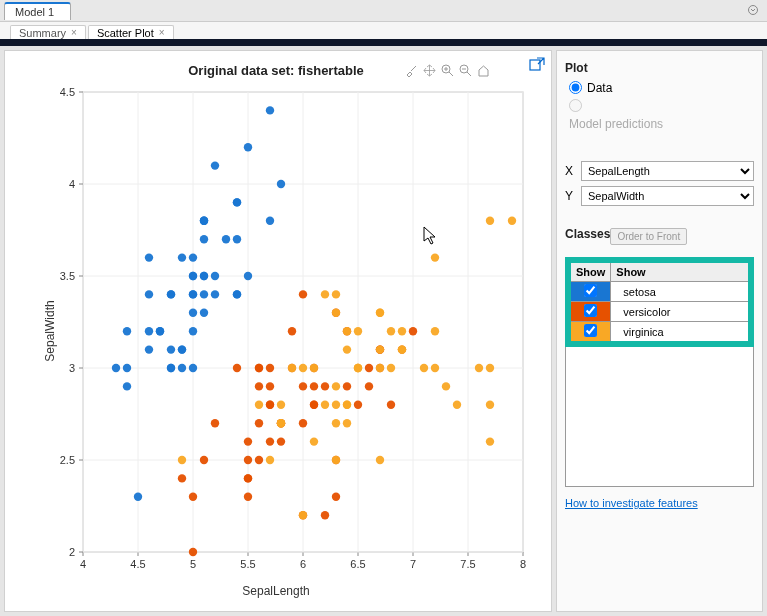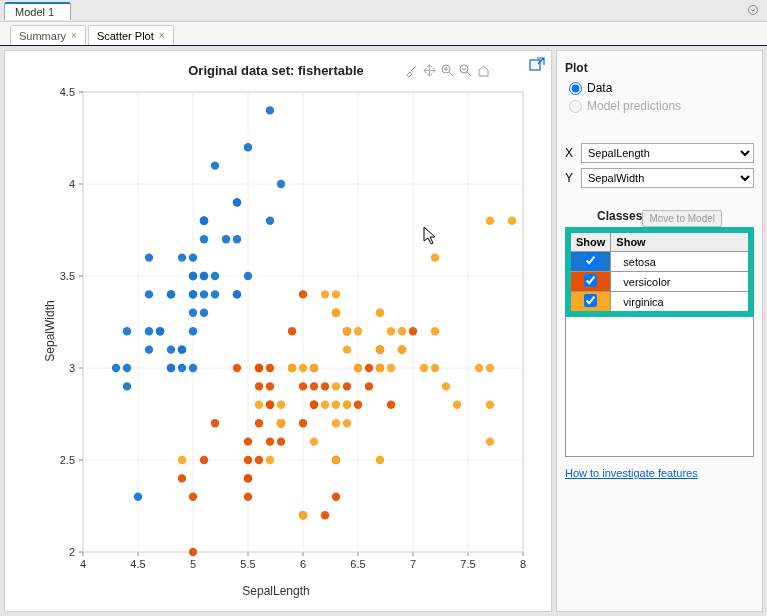--- a/index.html
+++ b/index.html
@@ -5,52 +5,52 @@
   * { box-sizing: border-box; margin: 0; padding: 0; }
   body { font-family: Arial, sans-serif; font-size: 12px; background: #f0f0f0; width: 767px; height: 616px; overflow: hidden; }
   
   .window { width: 767px; height: 616px; background: #fff; display: flex; flex-direction: column; }
   
   .model-tabs { background: #e8e8e8; border-bottom: 1px solid #ccc; display: flex; align-items: center; height: 22px; position: relative; }
   .model-tab { background: #fff; border: 1px solid #aaa; border-bottom: none; padding: 2px 16px 2px 10px; font-size: 11px; margin-left: 4px; border-radius: 3px 3px 0 0; color: #333; cursor: pointer; }
   .model-tab.active { border-top: 2px solid #1976d2; }
   .dropdown-arrow { position: absolute; right: 6px; top: 4px; width: 14px; height: 14px; color: #888; cursor: pointer; }
   
-  .sub-tabs { background: #f6f6f6; border-bottom: 1px solid #0f172a; display: flex; height: 24px; padding-left: 10px; padding-top: 3px; }
+  .sub-tabs { background: #f6f6f6; border-bottom: 7px solid #0f172a; display: flex; height: 24px; padding-left: 10px; padding-top: 3px; }
   .sub-tab { background: #fff; border: 1px solid #ccc; border-bottom: none; padding: 3px 8px; font-size: 11px; margin-right: 2px; display: flex; align-items: center; gap: 5px; cursor: pointer; border-radius: 2px 2px 0 0; color: #555; }
   .sub-tab.active { background: #fff; color: #000; }
   .sub-tab .close-x { color: #888; font-size: 10px; cursor: pointer; }
   
   .content { flex: 1; display: flex; background: #e5e5e5; padding: 4px; gap: 4px; }
   
   .plot-panel { flex: 1; background: #fff; border: 1px solid #d0d0d0; position: relative; padding: 8px 8px 8px 4px; }
   .export-icon { position: absolute; right: 6px; top: 6px; cursor: pointer; color: #1976d2; }
   
   .chart-title { text-align: center; font-weight: bold; font-size: 13px; color: #222; margin-top: 4px; }
   .toolbar-icons { position: absolute; right: 60px; top: 12px; display: flex; gap: 3px; color: #999; }
   .toolbar-icons span { cursor: pointer; width: 15px; height: 15px; display: inline-flex; align-items: center; justify-content: center; }
   
   .chart-area { position: relative; margin: 8px 10px 8px 44px; }
   #scatter-svg { display: block; }
   .axis-label-y { position: absolute; left: 14px; top: 50%; transform: translateY(-50%) rotate(-90deg); transform-origin: center; font-size: 12px; color: #333; }
   .axis-label-x { text-align: center; font-size: 12px; color: #333; margin-top: 2px; }
   
   .side-panel { width: 228px; background: #fafafa; border: 1px solid #d0d0d0; padding: 10px 8px; display: flex; flex-direction: column; }
   .section-title { font-weight: bold; font-size: 12px; margin-bottom: 4px; color: #222; }
-  .radio-row { display: flex; align-items: flex-end; gap: 5px; margin: 2px 0 2px 4px; font-size: 12px; }
+  .radio-row { display: flex; align-items: flex-start; gap: 5px; margin: 2px 0 2px 4px; font-size: 12px; }
   .radio-row input { margin: 0; }
-  .radio-row.disabled { color: #aaa; }
+  .radio-row.disabled { color: #aaa; flex-direction: column; }
   
   .predictors { margin-top: 28px; }
   .pred-row { display: flex; align-items: center; gap: 6px; margin-bottom: 5px; }
   .pred-row label { width: 10px; }
   .pred-row select { flex: 1; font-size: 11px; padding: 2px; border: 1px solid #aaa; background: #fff; }
   
   .classes { margin-top: 16px; }
-  .classes-header { display: flex; justify-content: center; align-items: center; margin-bottom: 0; }
+  .classes-header { display: flex; justify-content: flex-start; align-items: center; margin-bottom: 12px; }
   .move-btn { font-size: 10px; padding: 2px 6px; border: 1px solid #bbb; background: #f0f0f0; color: #999; border-radius: 2px; cursor: default; }
   
   .class-table { border: 6px solid #14b8a6; border-collapse: collapse; width: 100%; font-size: 11px; }
   .class-table th { background: #eee; border: 1px solid #999; padding: 3px 5px; text-align: left; font-weight: bold; }
   .class-table td { border: 1px solid #999; padding: 0; }
   .class-table .show-cell { width: 40px; text-align: center; padding: 2px; }
   .class-table .show-cell input { margin: 0 auto; }
   .class-table .order-cell { padding: 3px 12px; background: #fff; }
   
   .class-whitespace { flex: 1; border: 1px solid #999; border-top: none; background: #fff; min-height: 140px; }
@@ -360,21 +360,21 @@
           <label>Y</label>
           <select>
             <option>SepalWidth</option>
           </select>
         </div>
       </div>
 
       <div class="classes">
         <div class="classes-header">
           <span class="section-title">Classes</span>
-          <button class="move-btn" disabled="">Move to Model</button>
+          <button class="move-btn" disabled="">Order to Front</button>
         </div>
         <table class="class-table">
           <thead>
             <tr>
               <th>Show</th>
               <th>Show</th>
             </tr>
           </thead>
           <tbody id="class-rows">
               <tr>

